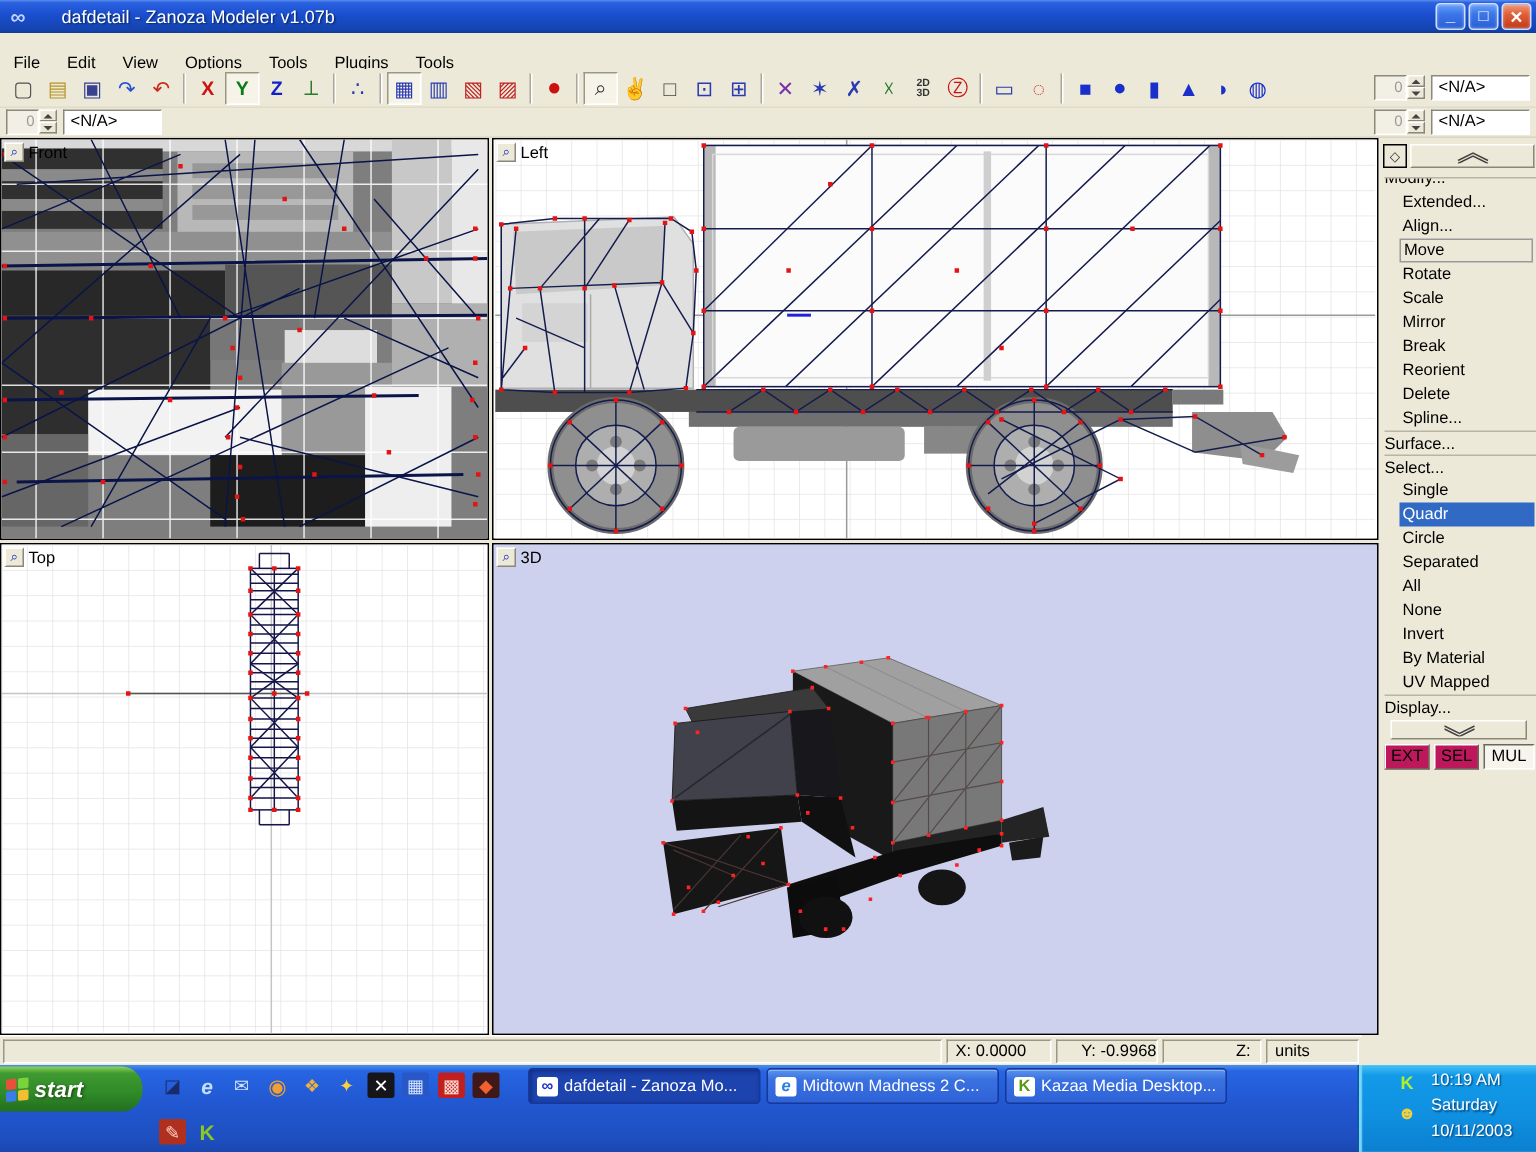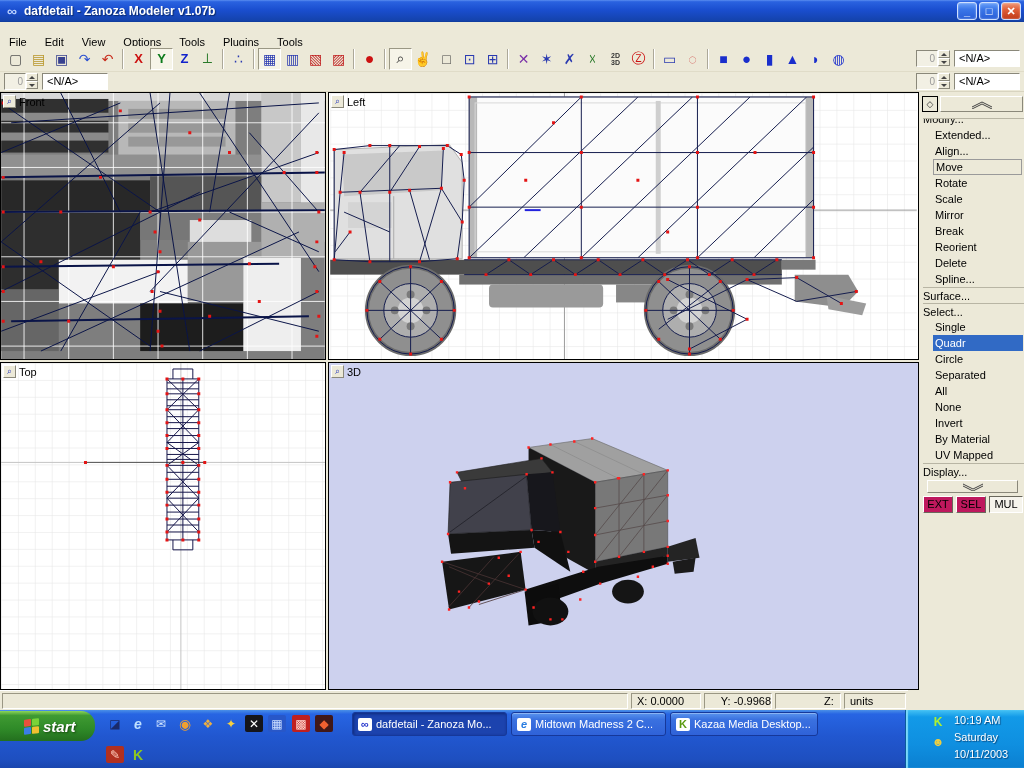--- a/index.html
+++ b/index.html
@@ -5,21 +5,21 @@
   * { margin:0; padding:0; box-sizing:border-box; }
   html,body { width:1024px; height:768px; overflow:hidden; font-family:"Liberation Sans", sans-serif; }
   #screen { position:relative; width:1024px; height:768px; background:#ece9d8; }
   .abs { position:absolute; }
 
   
   .titlebar { left:0; top:0; width:1024px; height:22px;
     background:linear-gradient(180deg,#5a8ef0 0%,#2a62e0 8%,#1a4ecf 45%,#1443ad 92%,#0f3a9a 100%);
     display:flex; align-items:center; padding:0 3px; }
   .title-icon { width:18px; height:16px; color:#bcd2ff; font-size:14px; font-weight:bold; line-height:16px; text-align:center; }
-  .title-text { color:#fff; font-size:12px; font-weight:bold; text-shadow:1px 1px 1px #0a2a6a; margin-left:3px; flex:1; }
+  .title-text { color:#fff; font-size:12px; font-weight:normal; text-shadow:1px 1px 1px #0a2a6a; margin-left:20px; flex:1; }
   .win-btn { width:20px; height:18px; margin-left:2px; border-radius:3px; border:1px solid #cfe0ff;
     color:#fff; font-size:11px; font-weight:bold; display:flex; align-items:center; justify-content:center;
     background:linear-gradient(180deg,#6aa0f8 0%,#3a76e8 40%,#2a5fd8 100%); box-shadow:inset 0 0 2px #fff8; }
   .win-btn.close { background:linear-gradient(180deg,#f09a7a 0%,#e0603a 40%,#c03a18 100%); }
 
   
   .menubar { left:0; top:22px; width:1024px; height:40px; background:#ece9d8; display:flex; align-items:center; border-bottom:1px solid #f6f4ec; }
   .menu-item { padding:0 9px; font-size:11px; color:#000; line-height:24px; }
 
   
@@ -82,21 +82,21 @@
     display:flex; align-items:center; gap:3px; padding:0 2px; }
   .st-panel { height:16px; border:1px solid; border-color:#9a9784 #fff #fff #9a9784; font-size:11px; line-height:14px; padding-left:5px; color:#000; }
   .st-fill { flex:1; }
   .st-x { width:70px; } .st-y { width:68px;text-align:right; } .st-z { width:66px;padding-left:48px; } .st-units { width:62px; }
 
   
   .taskbar { left:0; top:710px; width:1024px; height:58px;
     background:linear-gradient(180deg,#4a90e8 0%,#2765e3 7%,#2157d0 45%,#1e4fc0 85%,#1a46ae 100%); }
   .start-btn { position:absolute; left:0; top:1px; width:95px; height:30px; border-radius:0 14px 14px 0;
     background:linear-gradient(180deg,#8ed65a 0%,#3f9a32 15%,#2f8a28 60%,#236f1e 100%);
-    display:flex; align-items:center; padding-left:24px; gap:5px; box-shadow:1px 1px 3px #0a2a08 inset 0 0 0 transparent; }
+    display:flex; align-items:center; padding-left:4px; gap:5px; box-shadow:1px 1px 3px #0a2a08 inset 0 0 0 transparent; }
   .start-logo { width:14px; height:14px; display:grid; grid-template-columns:7px 7px; grid-template-rows:7px 7px; transform:skewY(-6deg); gap:1px; }
   .start-logo i { display:block; border-radius:1px; }
   .start-text { color:#fff; font-size:15px; font-weight:bold; font-style:italic; text-shadow:1px 1px 2px #1a4a10; }
   .ql-icon { position:absolute; width:18px; height:17px; font-size:12px; display:flex; align-items:center; justify-content:center; border-radius:2px; }
   .task-btn { position:absolute; top:2px; height:24px; border-radius:3px; border:1px solid #16389a;
     background:linear-gradient(180deg,#5a94ee 0%,#3a71e0 30%,#2f62d8 100%); box-shadow:inset 0 1px 0 #8ab4f4;
     display:flex; align-items:center; gap:4px; padding:0 5px; color:#fff; font-size:11px; white-space:nowrap; overflow:hidden; }
   .task-btn.active { background:#1c43ae; box-shadow:inset 1px 1px 3px #0e2a7a; }
   .task-icon { width:14px; font-size:11px; font-weight:bold; text-align:center; background:#fff; border-radius:2px; height:13px; line-height:13px; }
   .tray { position:absolute; right:0; top:0; width:119px; height:58px;

